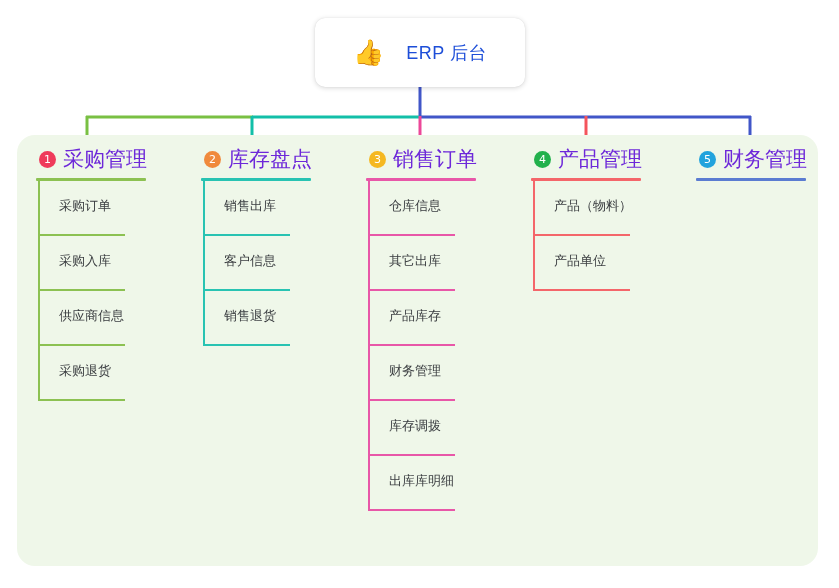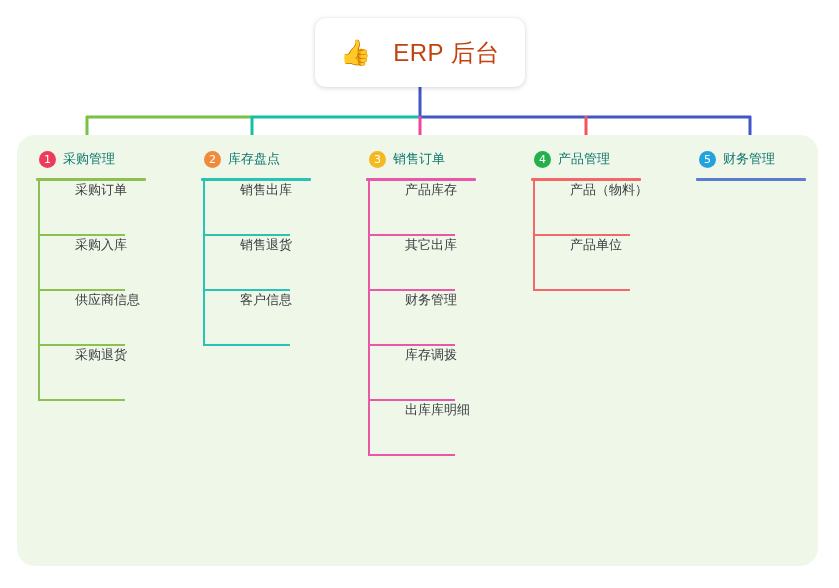--- a/index.html
+++ b/index.html
@@ -31,22 +31,22 @@
     align-items: center;
     justify-content: center;
     gap: 10px;
   }
   .root-emoji {
     font-size: 25px;
     line-height: 1;
     font-family: "DejaVu Sans", sans-serif;
   }
   .root-title {
-    font-size: 24px;
-    color: #c2410c;
+    font-size: 18px;
+    color: #1d4ed8;
     letter-spacing: 0.5px;
     white-space: nowrap;
     margin-left: 12px;
   }
 
   
   #wires {
     position: absolute;
     left: 0; top: 0;
     width: 839px; height: 588px;
@@ -81,22 +81,22 @@
     height: 17px;
     border-radius: 50%;
     color: #ffffff;
     font-size: 11px;
     line-height: 17px;
     text-align: center;
     font-family: "DejaVu Sans", sans-serif;
     flex: 0 0 auto;
   }
   .col-title {
-    font-size: 13px;
-    color: #0f766e;
+    font-size: 21px;
+    color: #6d28d9;
     white-space: nowrap;
     font-family: Liberation Serif, serif;
   }
   .col-rule {
     height: 3px;
     margin-top: 6px;
     border-radius: 1px;
   }
   .leaves {
     position: relative;
@@ -106,22 +106,22 @@
     position: absolute;
     left: 2px;
     top: 0;
     bottom: 0;
     width: 2px;
   }
   .leaf {
     position: relative;
     height: 55px;
     display: flex;
-    align-items: flex-start;
-    padding-left: 37px;
+    align-items: center;
+    padding-left: 21px;
   }
   .leaf-text {
     font-size: 13px;
     color: #3a3d40;
     white-space: nowrap;
     padding-bottom: 5px;
   }
   .leaf-rule {
     position: absolute;
     left: 2px;
@@ -189,43 +189,47 @@
           <span class="col-title">库存盘点</span>
         </div>
         <div class="col-rule" style="background: rgb(40, 195, 178); width: 110px;"></div>
         <div class="leaves">
           <div class="spine" style="background: rgb(40, 195, 178);"></div>
           <div class="leaf">
             <span class="leaf-text">销售出库</span>
             <div class="leaf-rule" style="background: rgb(40, 195, 178); width: 85px;"></div>
           </div>
           <div class="leaf">
+            <span class="leaf-text">客户信息</span>
+            <div class="leaf-rule" style="background: rgb(40, 195, 178); width: 85px;"></div>
+          </div>
+          <div class="leaf">
             <span class="leaf-text">销售退货</span>
             <div class="leaf-rule" style="background: rgb(40, 195, 178); width: 85px;"></div>
           </div>
-          <div class="leaf">
-            <span class="leaf-text">客户信息</span>
-            <div class="leaf-rule" style="background: rgb(40, 195, 178); width: 85px;"></div>
-          </div>
         </div>
       </div>
       <div class="column" style="left: 366px;">
         <div class="col-head">
           <span class="badge" style="background: rgb(245, 184, 33);">3</span>
           <span class="col-title">销售订单</span>
         </div>
         <div class="col-rule" style="background: rgb(232, 87, 168); width: 110px;"></div>
         <div class="leaves">
           <div class="spine" style="background: rgb(232, 87, 168);"></div>
           <div class="leaf">
+            <span class="leaf-text">仓库信息</span>
+            <div class="leaf-rule" style="background: rgb(232, 87, 168); width: 85px;"></div>
+          </div>
+          <div class="leaf">
+            <span class="leaf-text">其它出库</span>
+            <div class="leaf-rule" style="background: rgb(232, 87, 168); width: 85px;"></div>
+          </div>
+          <div class="leaf">
             <span class="leaf-text">产品库存</span>
-            <div class="leaf-rule" style="background: rgb(232, 87, 168); width: 85px;"></div>
-          </div>
-          <div class="leaf">
-            <span class="leaf-text">其它出库</span>
             <div class="leaf-rule" style="background: rgb(232, 87, 168); width: 85px;"></div>
           </div>
           <div class="leaf">
             <span class="leaf-text">财务管理</span>
             <div class="leaf-rule" style="background: rgb(232, 87, 168); width: 85px;"></div>
           </div>
           <div class="leaf">
             <span class="leaf-text">库存调拨</span>
             <div class="leaf-rule" style="background: rgb(232, 87, 168); width: 85px;"></div>
           </div>

